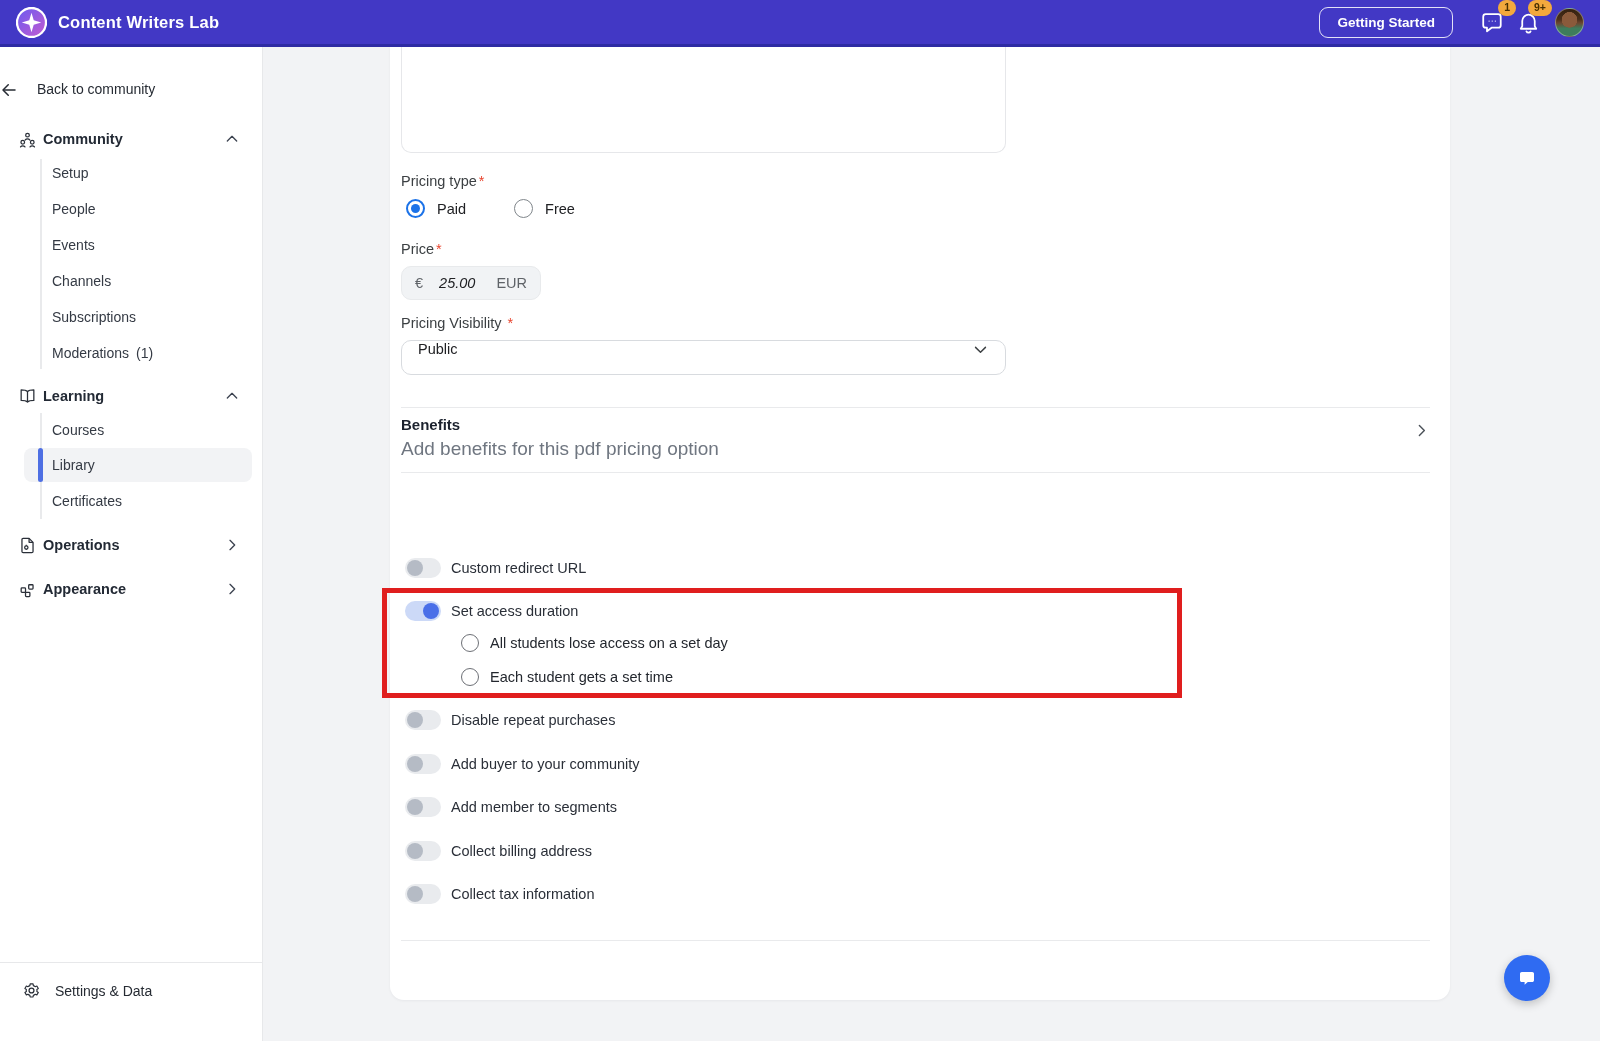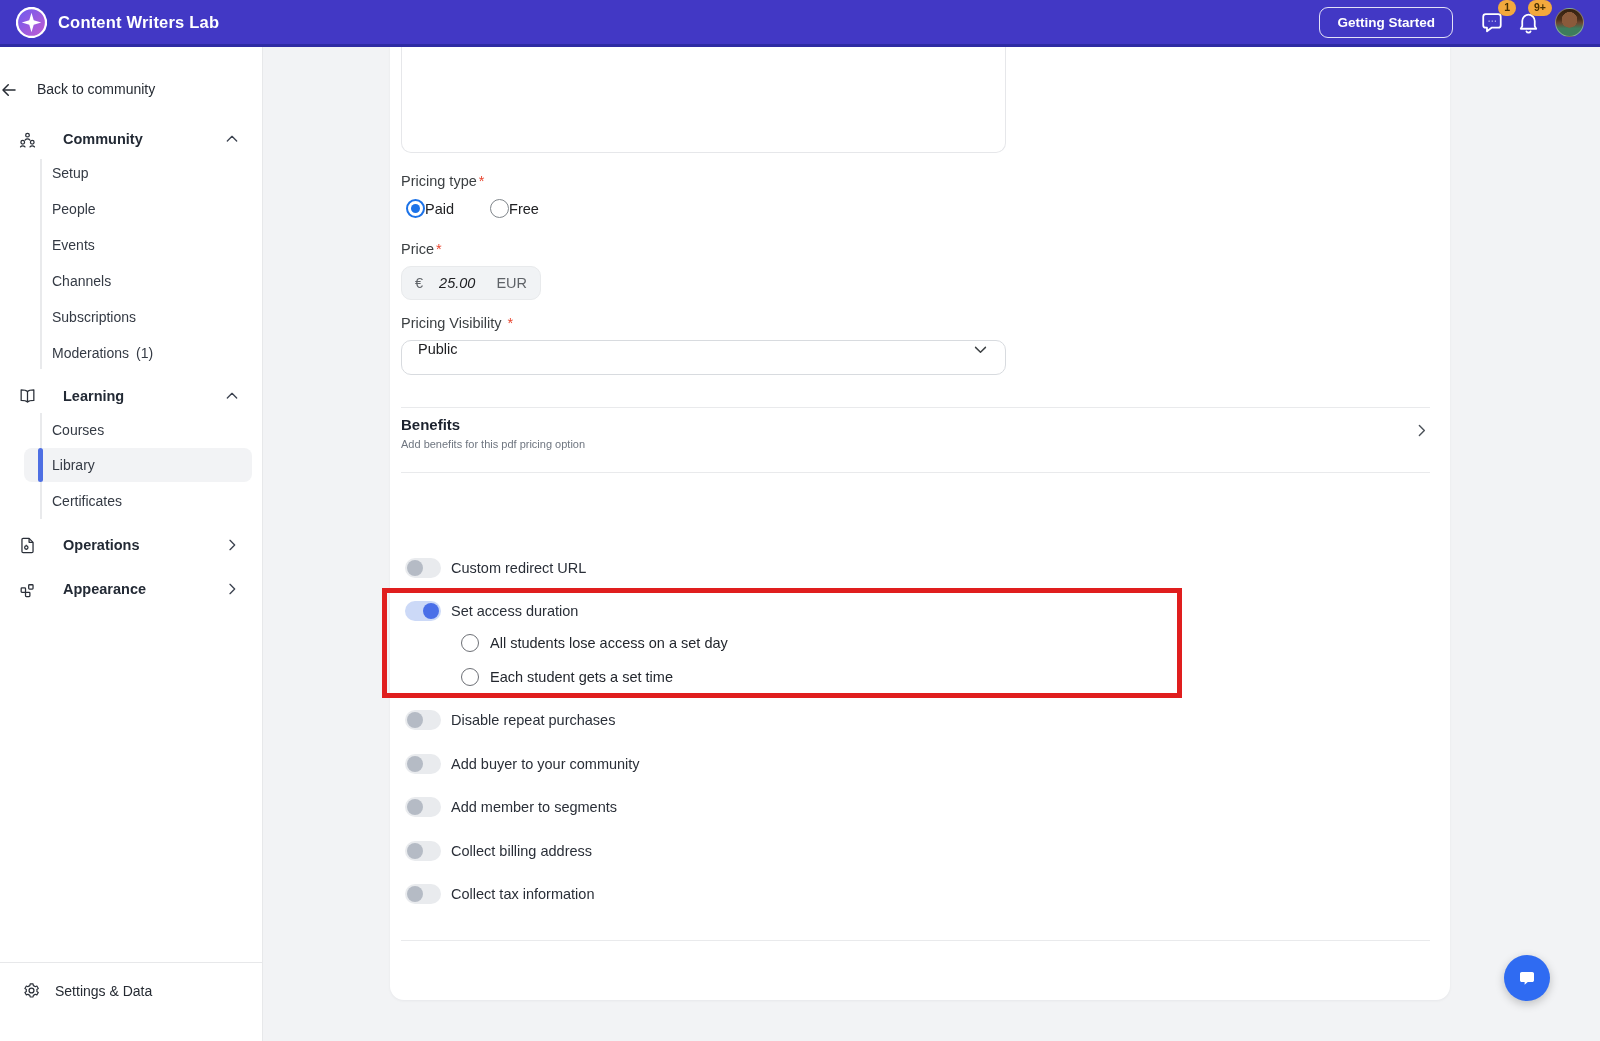--- a/index.html
+++ b/index.html
@@ -56,60 +56,60 @@
   }
   
   .sidebar{
     position:absolute;top:47px;left:0;width:263px;bottom:0;background:#fff;
     border-right:1px solid var(--border);z-index:10;
   }
   .side-abs{position:absolute;left:0;width:100%;}
   .back-row{top:34px;display:flex;gap:19px;font-size:14px;color:#262b33;cursor:pointer;}
   .sec-head{display:flex;align-items:center;height:20px;cursor:pointer;}
   .sec-head .sicon{position:absolute;left:18px;color:#2a2f38;display:flex;}
-  .sec-head .slabel{position:absolute;left:63px;font-size:14.5px;font-weight:600;color:#232a35;text-align:right;}
+  .sec-head .slabel{position:absolute;left:43px;font-size:14.5px;font-weight:600;color:#232a35;text-align:right;}
   .sec-head .chev{position:absolute;right:22px;color:#3c4350;display:flex;}
   .rule{position:absolute;left:40px;width:2px;background:#e9eaec;}
   .sub-item{position:absolute;left:52px;height:20px;font-size:14px;color:#343a44;cursor:pointer;display:flex;align-items:center;gap:7px;}
   .active-row{position:absolute;left:24px;width:228px;height:34px;background:#f2f3f5;border-radius:8px;}
   .active-bar{position:absolute;left:38px;width:5px;height:34px;background:#4e6fe3;border-radius:3px;}
   .side-foot-divider{position:absolute;top:915px;left:0;width:263px;height:1px;background:var(--border);}
   .foot-row{top:934px;display:flex;align-items:center;gap:14px;padding-left:22px;font-size:14px;color:#262b33;cursor:pointer;}
   .foot-row svg{color:#2a2f38;}
   
   .card{
     position:absolute;left:390px;top:47px;width:1060px;height:953px;background:#fff;
     border-radius:0 0 14px 14px;box-shadow:0 1px 3px rgba(16,24,40,.05);z-index:1;
   }
   .c-abs{position:absolute;}
   .textarea-box{left:11px;top:-1px;width:605px;height:107px;border:1px solid #e6e7ea;border-top:none;border-radius:0 0 10px 10px;background:#fff;}
   .field-label{font-size:14.5px;color:#3c4043;left:11px;}
   .req{color:#e8442e;margin-left:2px;}
-  .radio-row{left:16px;display:flex;align-items:center;}
+  .radio-row{left:16px;display:flex;align-items:center;gap:12px;}
   .radio{width:19px;height:19px;border-radius:50%;flex:0 0 auto;cursor:pointer;}
   .radio.sel{border:2.5px solid var(--radio);position:relative;}
   .radio.sel::after{content:"";position:absolute;left:2.5px;top:2.5px;width:9px;height:9px;border-radius:50%;background:var(--radio);}
   .radio.unsel{border:1.5px solid #80868b;}
   .radio-label{font-size:14.5px;color:#202124;margin-right:36px;}
   .price-box{
     left:11px;width:140px;height:34px;background:#f1f3f5;border:1px solid #e8eaec;border-radius:10px;
     display:flex;align-items:center;padding:0 13px;font-size:14.5px;cursor:text;
   }
   .price-cur{color:#5f6368;}
   .price-val{color:#202124;margin-left:16px;font-style:italic;}
   .price-code{color:#5f6368;margin-left:auto;}
   .select{
     left:11px;width:605px;height:35px;border:1px solid #d8dbdf;border-radius:10px;background:#fff;
     display:flex;padding:0 16px;font-size:14.5px;color:#202124;cursor:pointer;
   }
   .select .chev{margin-left:auto;color:#3c4043;display:flex;}
   .divider{left:11px;width:1029px;height:1px;background:#e9eaec;}
   .sec-row{left:11px;width:1029px;display:flex;align-items:flex-start;cursor:pointer;}
   .sec-text .t{font-size:15px;font-weight:700;color:#1c222e;}
-  .sec-text .s{font-size:11px;color:#6f7680;margin-top:5px;}
+  .sec-text .s{font-size:19px;color:#6f7680;margin-top:5px;}
   .sec-row .chev{margin-left:auto;margin-top:6px;color:#4b5158;display:flex;}
   .toggle-row{left:15px;display:flex;align-items:center;gap:10px;}
   .switch{width:36px;height:20px;border-radius:999px;position:relative;flex:0 0 auto;cursor:pointer;}
   .switch .knob{position:absolute;top:2px;width:16px;height:16px;border-radius:50%;}
   .switch.off{background:#e9ebee;}
   .switch.off .knob{left:2px;background:#b5bbc5;}
   .switch.on{background:var(--toggle-on-track);}
   .switch.on .knob{right:2px;background:var(--toggle-on);}
   .toggle-label{font-size:14.5px;color:#2a2f38;}
   .opt-row{left:71px;display:flex;align-items:center;gap:11px;}

